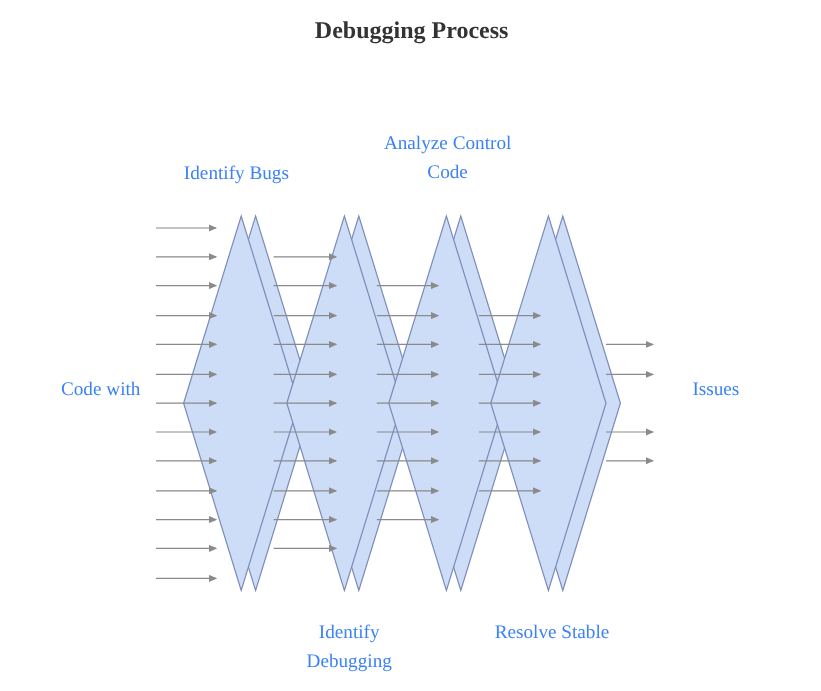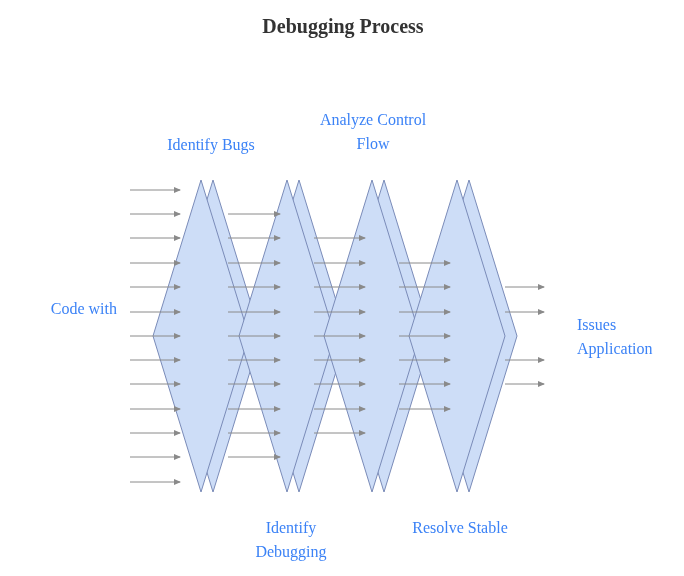--- a/index.html
+++ b/index.html
@@ -106,36 +106,35 @@
       <line x1="389" y1="384" x2="440" y2="384" stroke="#8a8a8a" stroke-width="1" marker-end="url(#arrowhead)"></line>
       <line x1="389" y1="409" x2="440" y2="409" stroke="#8a8a8a" stroke-width="1" marker-end="url(#arrowhead)"></line>
       <line x1="495" y1="287" x2="534" y2="287" stroke="#8a8a8a" stroke-width="1" marker-end="url(#arrowhead)"></line>
       <line x1="495" y1="312" x2="534" y2="312" stroke="#8a8a8a" stroke-width="1" marker-end="url(#arrowhead)"></line>
       <line x1="495" y1="360" x2="534" y2="360" stroke="#8a8a8a" stroke-width="1" marker-end="url(#arrowhead)"></line>
       <line x1="495" y1="384" x2="534" y2="384" stroke="#8a8a8a" stroke-width="1" marker-end="url(#arrowhead)"></line>
     </svg>
 
   <div class="page-title">Debugging Process</div>
 
-  <div class="lbl right-align" style="right: 577px; top: 297px;">
+  <div class="lbl right-align" style="right: 577px; top: 313px;">
     <div>Code with</div>
   </div>
 
   <div class="lbl left-align" style="left: 567px; top: 313px;">
     <div>Issues</div>
-    <div>Application</div>
   </div>
 
-  <div class="lbl centered" style="left: 201px; top: 133px;">
+  <div class="lbl centered" style="left: 187px; top: 133px;">
     <div>Identify Bugs</div>
   </div>
 
   <div class="lbl centered" style="left: 363px; top: 108px;">
     <div>Analyze Control</div>
-    <div>Flow</div>
+    <div>Code</div>
   </div>
 
   <div class="lbl centered" style="left: 281px; top: 516px;">
     <div>Identify</div>
     <div>Debugging</div>
   </div>
 
   <div class="lbl centered" style="left: 450px; top: 516px;">
     <div>Resolve Stable</div>
   </div>

